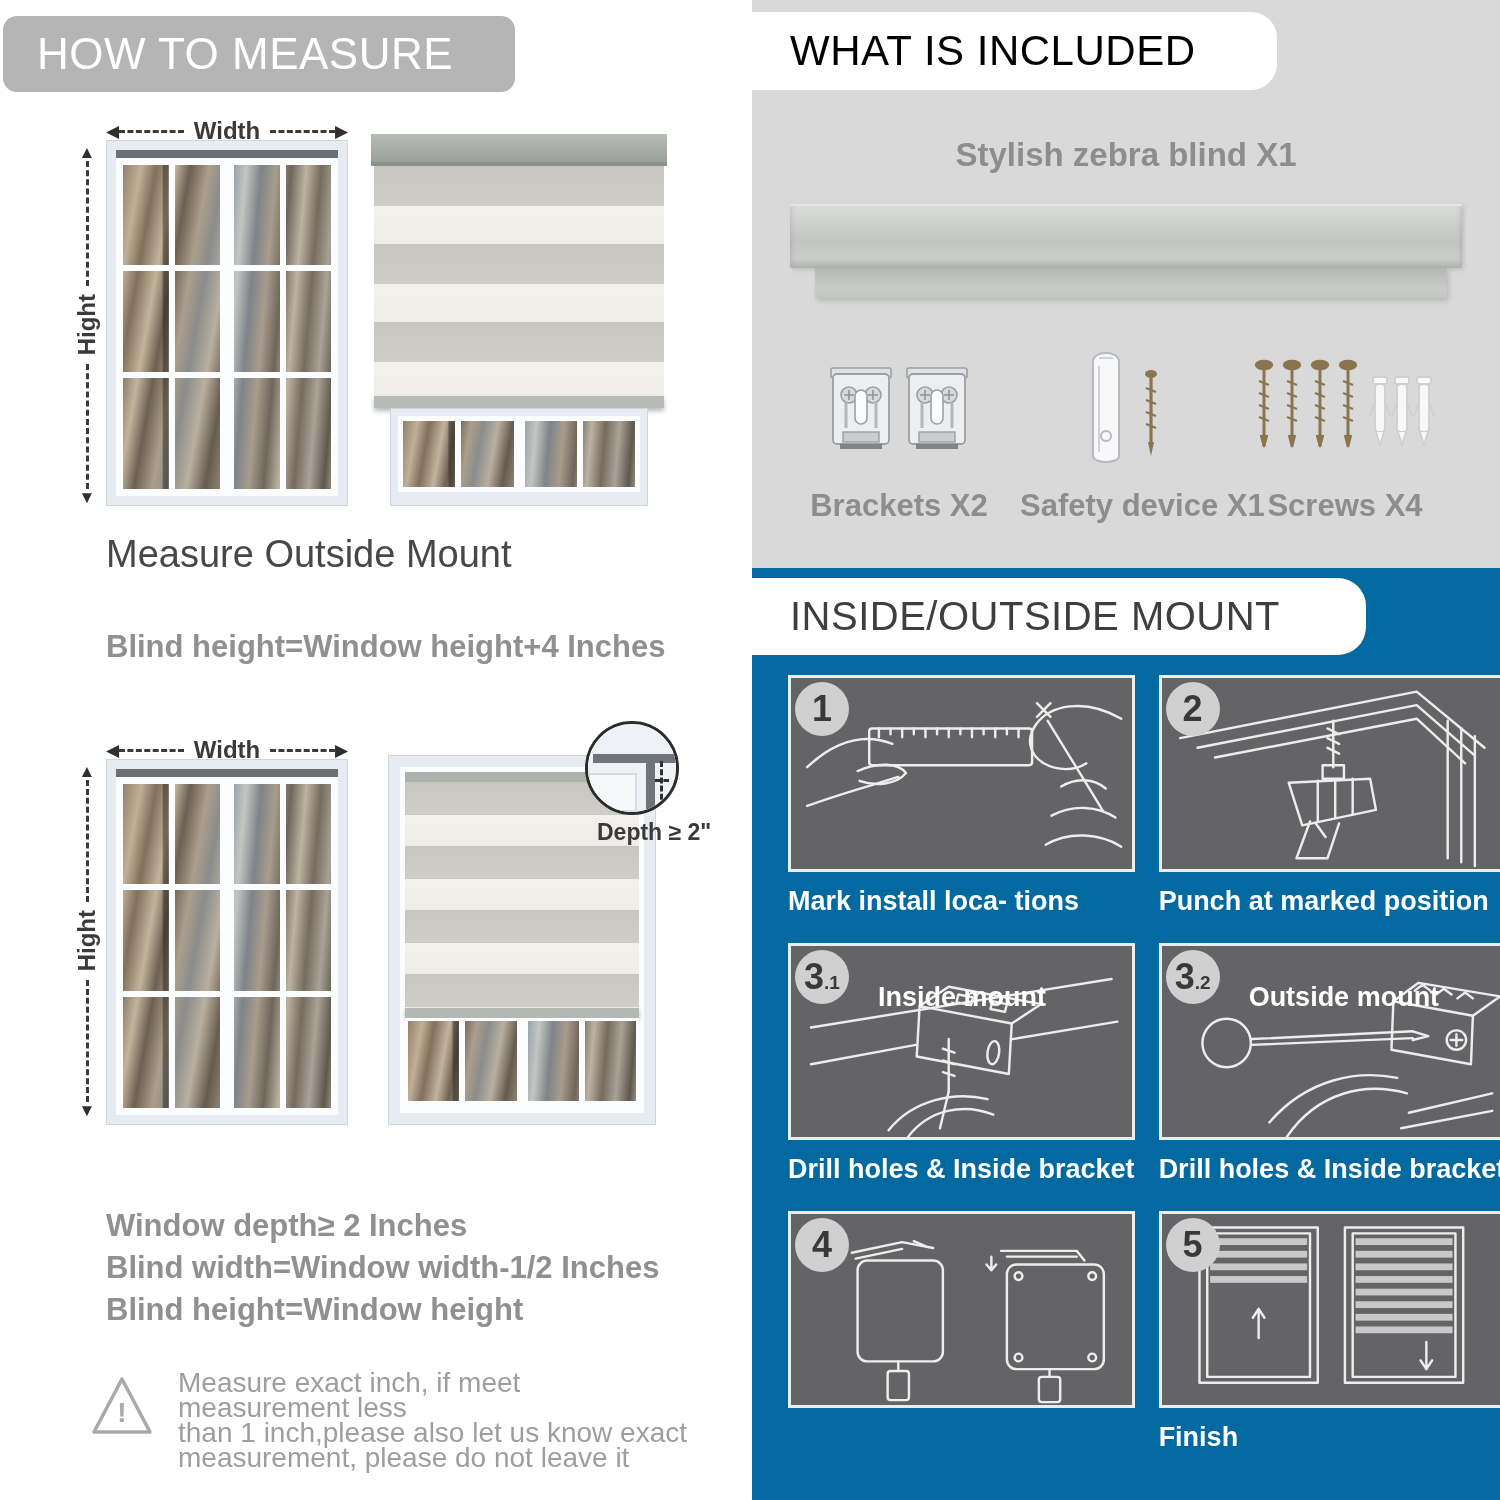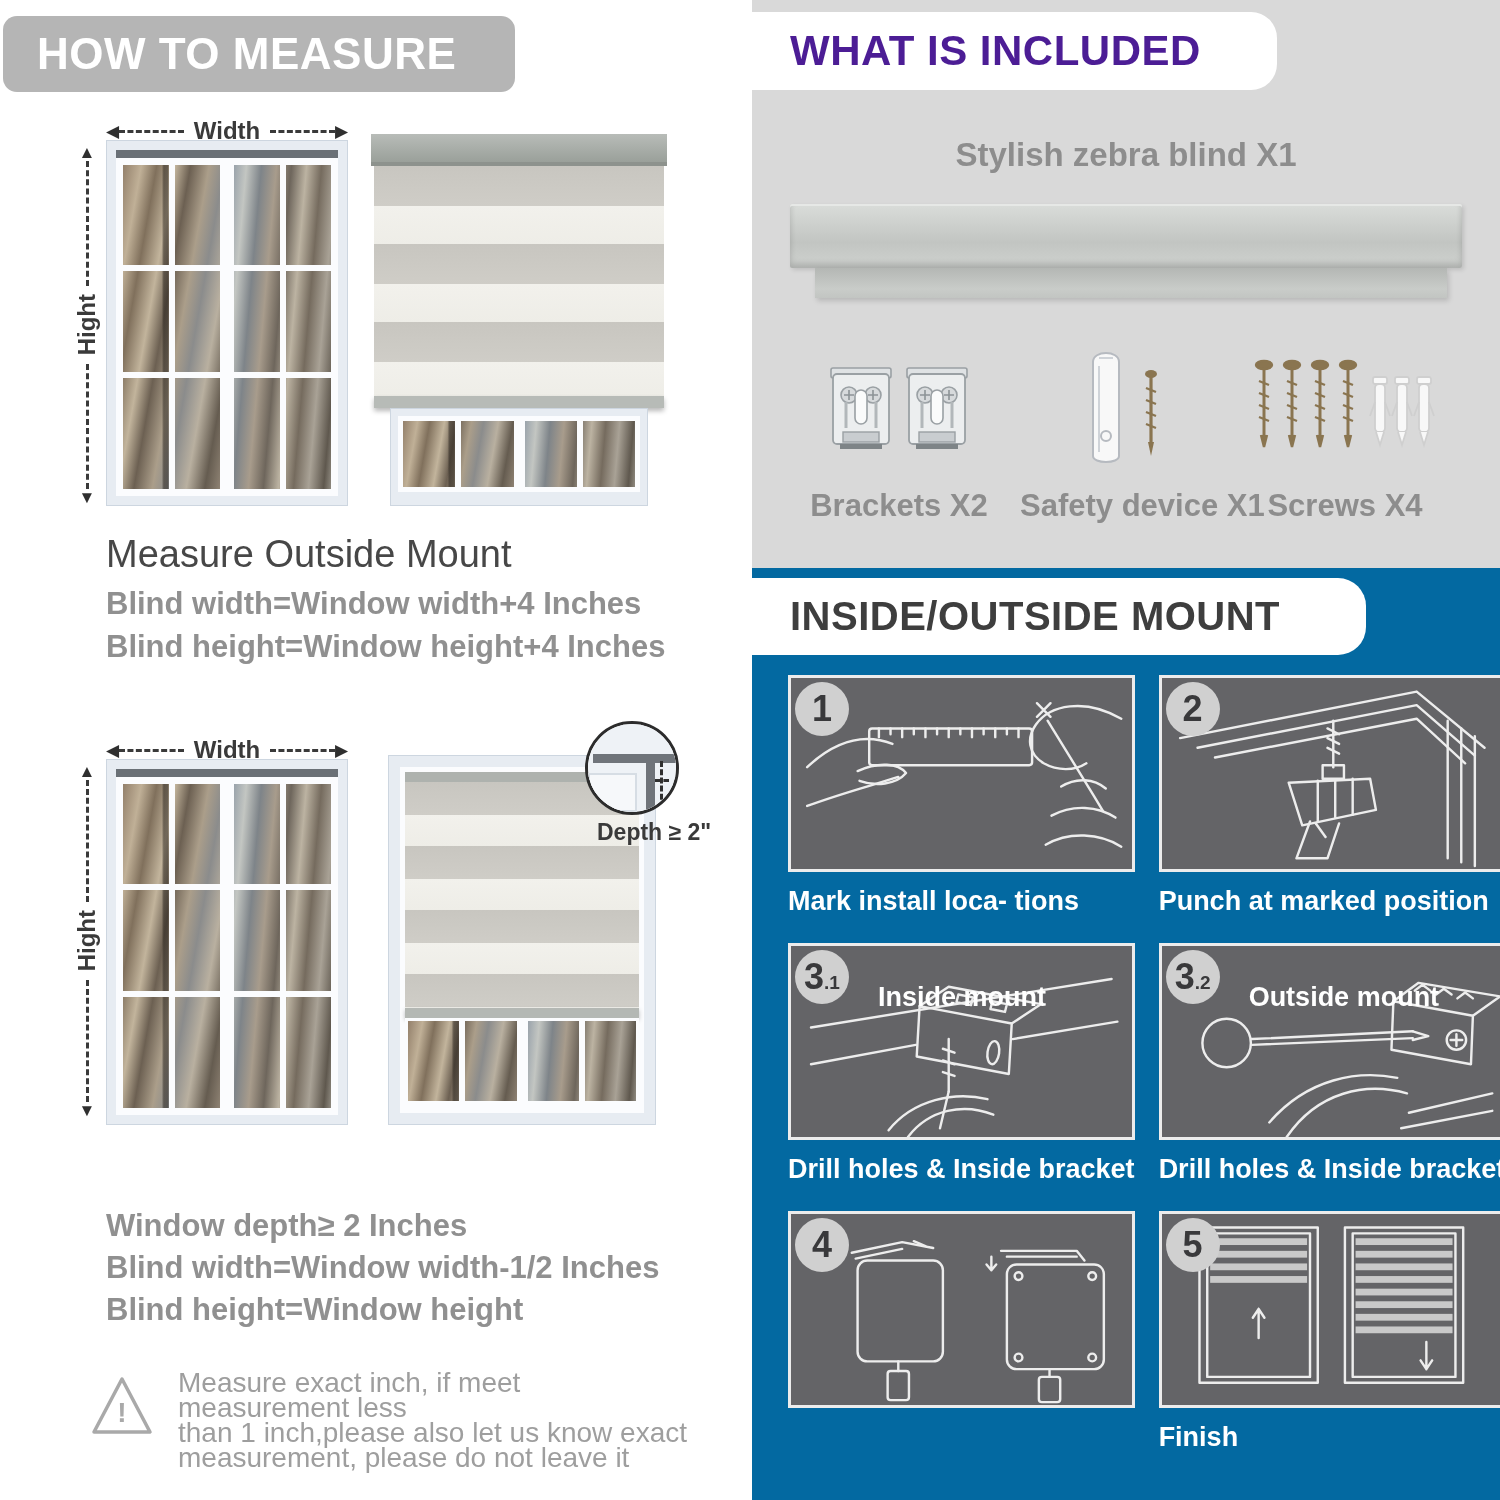--- a/index.html
+++ b/index.html
@@ -6,25 +6,25 @@
   html,body { background:#ffffff; }
   body { font-family:"Liberation Sans", sans-serif; width:1500px; height:1500px; position:relative; }
   .canvas { position:absolute; left:0; top:0; width:1500px; height:1500px; background:#ffffff; overflow:hidden; }
 
   
   .sec-left { position:absolute; left:0; top:0; width:750px; height:1500px; background:#ffffff; }
   .sec-included { position:absolute; left:752px; top:0; width:748px; height:568px; background:#d9d9d9; }
   .sec-mount { position:absolute; left:752px; top:568px; width:868px; height:932px; background:#0369a1; }
 
   
-  .pill { position:absolute; font-weight:bold; letter-spacing:.5px; white-space:nowrap; }
+  .pill { position:absolute; font-weight:normal; letter-spacing:.5px; white-space:nowrap; }
   .pill-gray { left:3px; top:16px; width:512px; height:76px; background:#b5b5b5; border-radius:14px;
                color:#ffffff; font-size:44px; line-height:76px; padding-left:34px; }
   .pill-included { left:0; top:12px; width:525px; height:78px; background:#ffffff; border-radius:0 26px 26px 0;
-               color:#4c1d95; font-size:42px; line-height:78px; padding-left:38px; }
+               color:#000000; font-size:42px; line-height:78px; padding-left:38px; }
   .pill-mount { left:0; top:10px; width:614px; height:77px; background:#ffffff; border-radius:0 28px 28px 0;
                color:#3e3e3e; font-size:40px; line-height:77px; padding-left:38px; }
 
   
   .measure-group { position:absolute; left:0; width:750px; }
   .g-outside { top:112px; height:420px; }
   .g-inside  { top:727px; height:440px; }
 
   .warrow { position:absolute; display:flex; align-items:center; height:26px; color:#3a3a3a; }
   .warrow .dash { flex:1; border-top:3px dashed #3a3a3a; height:0; }
@@ -177,21 +177,20 @@
               </div>
             <div class="casement photo-b">
                 <i class="mv"></i>
               </div>
           </div>
         </div>
       </div>
     </div>
 
     <h2 class="h2-measure" style="top:533px;">Measure Outside Mount</h2>
-    <p class="rule" style="top:586px;">Blind width=Window width+4 Inches</p>
     <p class="rule" style="top:629px;text-align:right;">Blind height=Window height+4 Inches</p>
 
     <div class="measure-group g-inside">
       <div class="warrow" style="left:106px; top:10px; width:242px;">
         <span class="ah">◀</span>
         <span class="dash"></span>
         <span class="wlabel">Width</span>
         <span class="dash"></span>
         <span class="ah">▶</span>
       </div>

